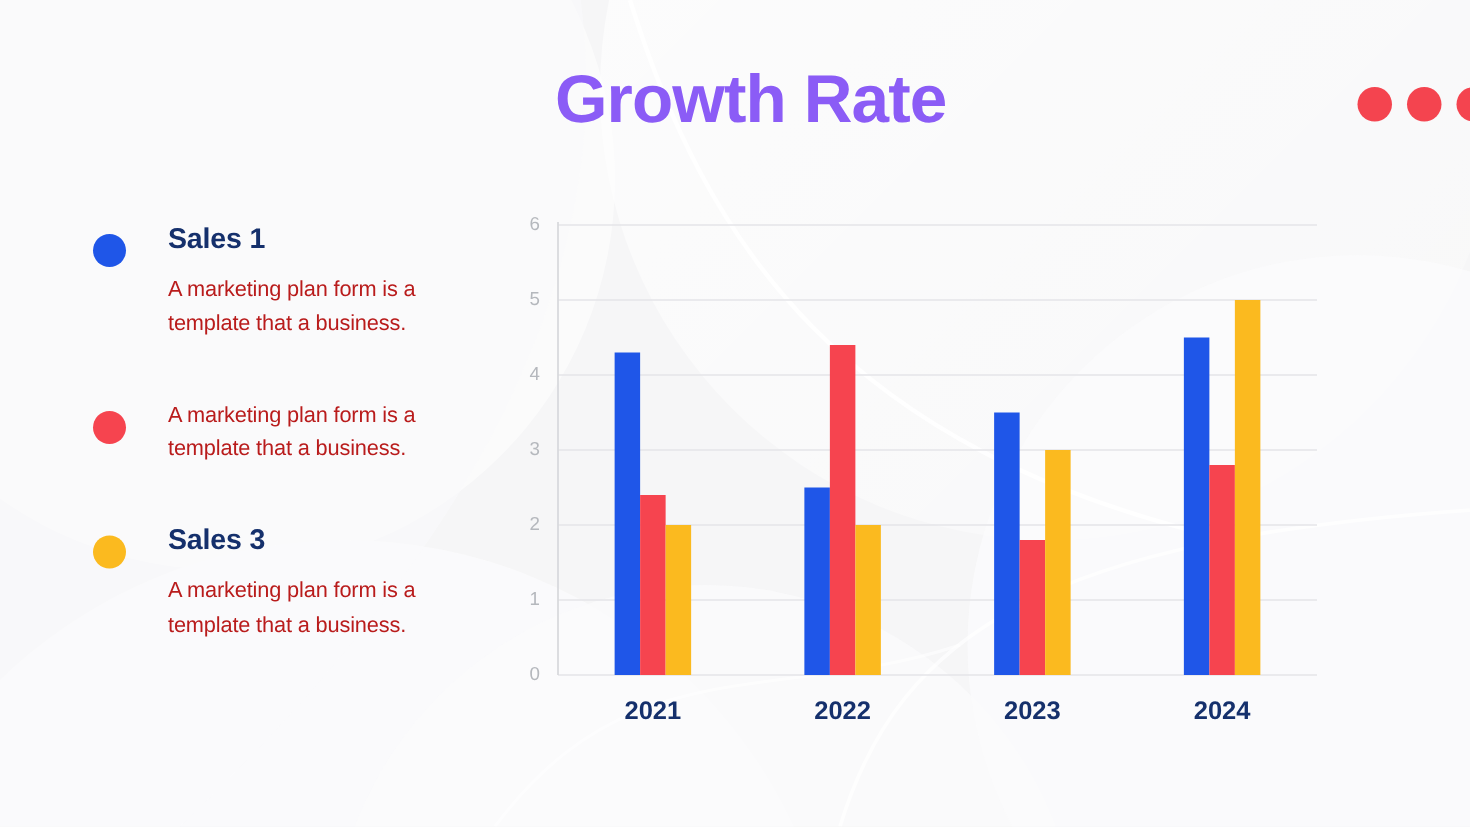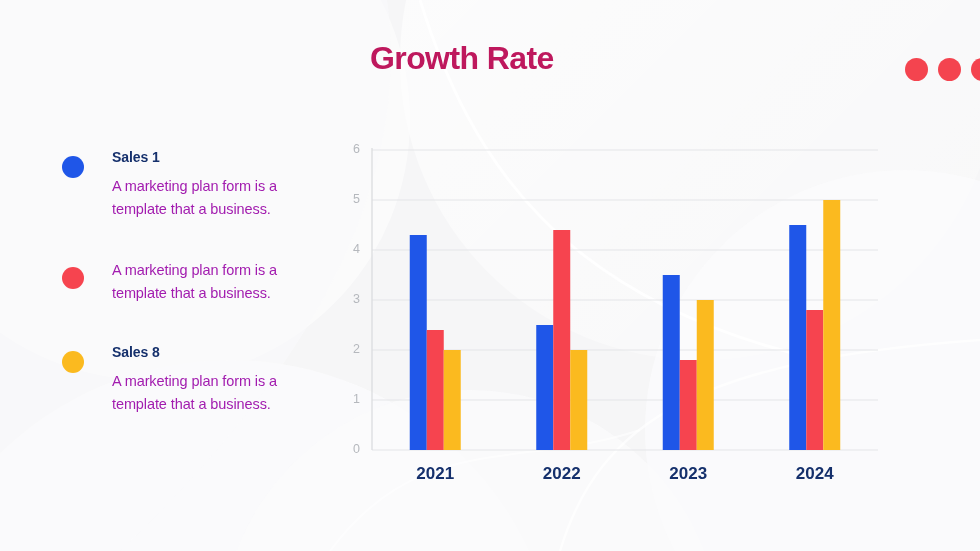--- a/index.html
+++ b/index.html
@@ -16,38 +16,38 @@
   
   .dots-group {
     position:absolute; top:58px; left:905px;
     display:flex; gap:10px; z-index:5;
   }
   .dot-deco { width:23px; height:23px; border-radius:50%; }
 
   
   .page-title {
     position:absolute; left:370px; top:40px;
-    font-size:32px; font-weight:bold; letter-spacing:-0.6px;
-    color:#be185d; z-index:5; white-space:nowrap;
+    font-size:45px; font-weight:bold; letter-spacing:-0.6px;
+    color:#8b5cf6; z-index:5; white-space:nowrap;
   }
 
   
   .legend { position:absolute; left:62px; top:148px; width:250px; z-index:5; }
   .legend-item { position:relative; margin-bottom:38px; }
   .legend-dot {
     position:absolute; left:0; top:8px;
     width:22px; height:22px; border-radius:50%;
   }
   .legend-title {
-    margin-left:50px; font-size:14px; font-weight:bold;
+    margin-left:50px; font-size:19px; font-weight:bold;
     color:#15306c; line-height:1.3; letter-spacing:-0.1px;
   }
   .legend-desc {
     margin-left:50px; margin-top:9px;
-    font-size:14.5px; color:#a21caf; line-height:1.58;
+    font-size:14.5px; color:#b91c1c; line-height:1.58;
     max-width:190px; letter-spacing:-0.1px;
   }
 
   
   .chart-area {
     position:absolute; left:340px; top:130px;
     width:560px; height:360px; z-index:4;
   }
   .chart-svg { display:block; }
 
@@ -102,21 +102,21 @@
     <div class="legend-desc">A marketing plan form is a template that a business.</div>
   </div>
 
   <div class="legend-item">
     <span class="legend-dot" style="background:#f6444f"></span>
     <div class="legend-desc">A marketing plan form is a template that a business.</div>
   </div>
 
   <div class="legend-item">
     <span class="legend-dot" style="background:#fbba1f"></span>
-    <div class="legend-title">Sales 8</div>
+    <div class="legend-title">Sales 3</div>
     <div class="legend-desc">A marketing plan form is a template that a business.</div>
   </div>
 
 </div>
 
 <div class="chart-area">
   <svg class="chart-svg" id="chart-svg" width="560" height="360" viewBox="0 0 560 360">
     <g id="grid-group">
         <line class="gridline" x1="32" x2="538" y1="320" y2="320"></line>
         <line class="gridline" x1="32" x2="538" y1="270" y2="270"></line>

